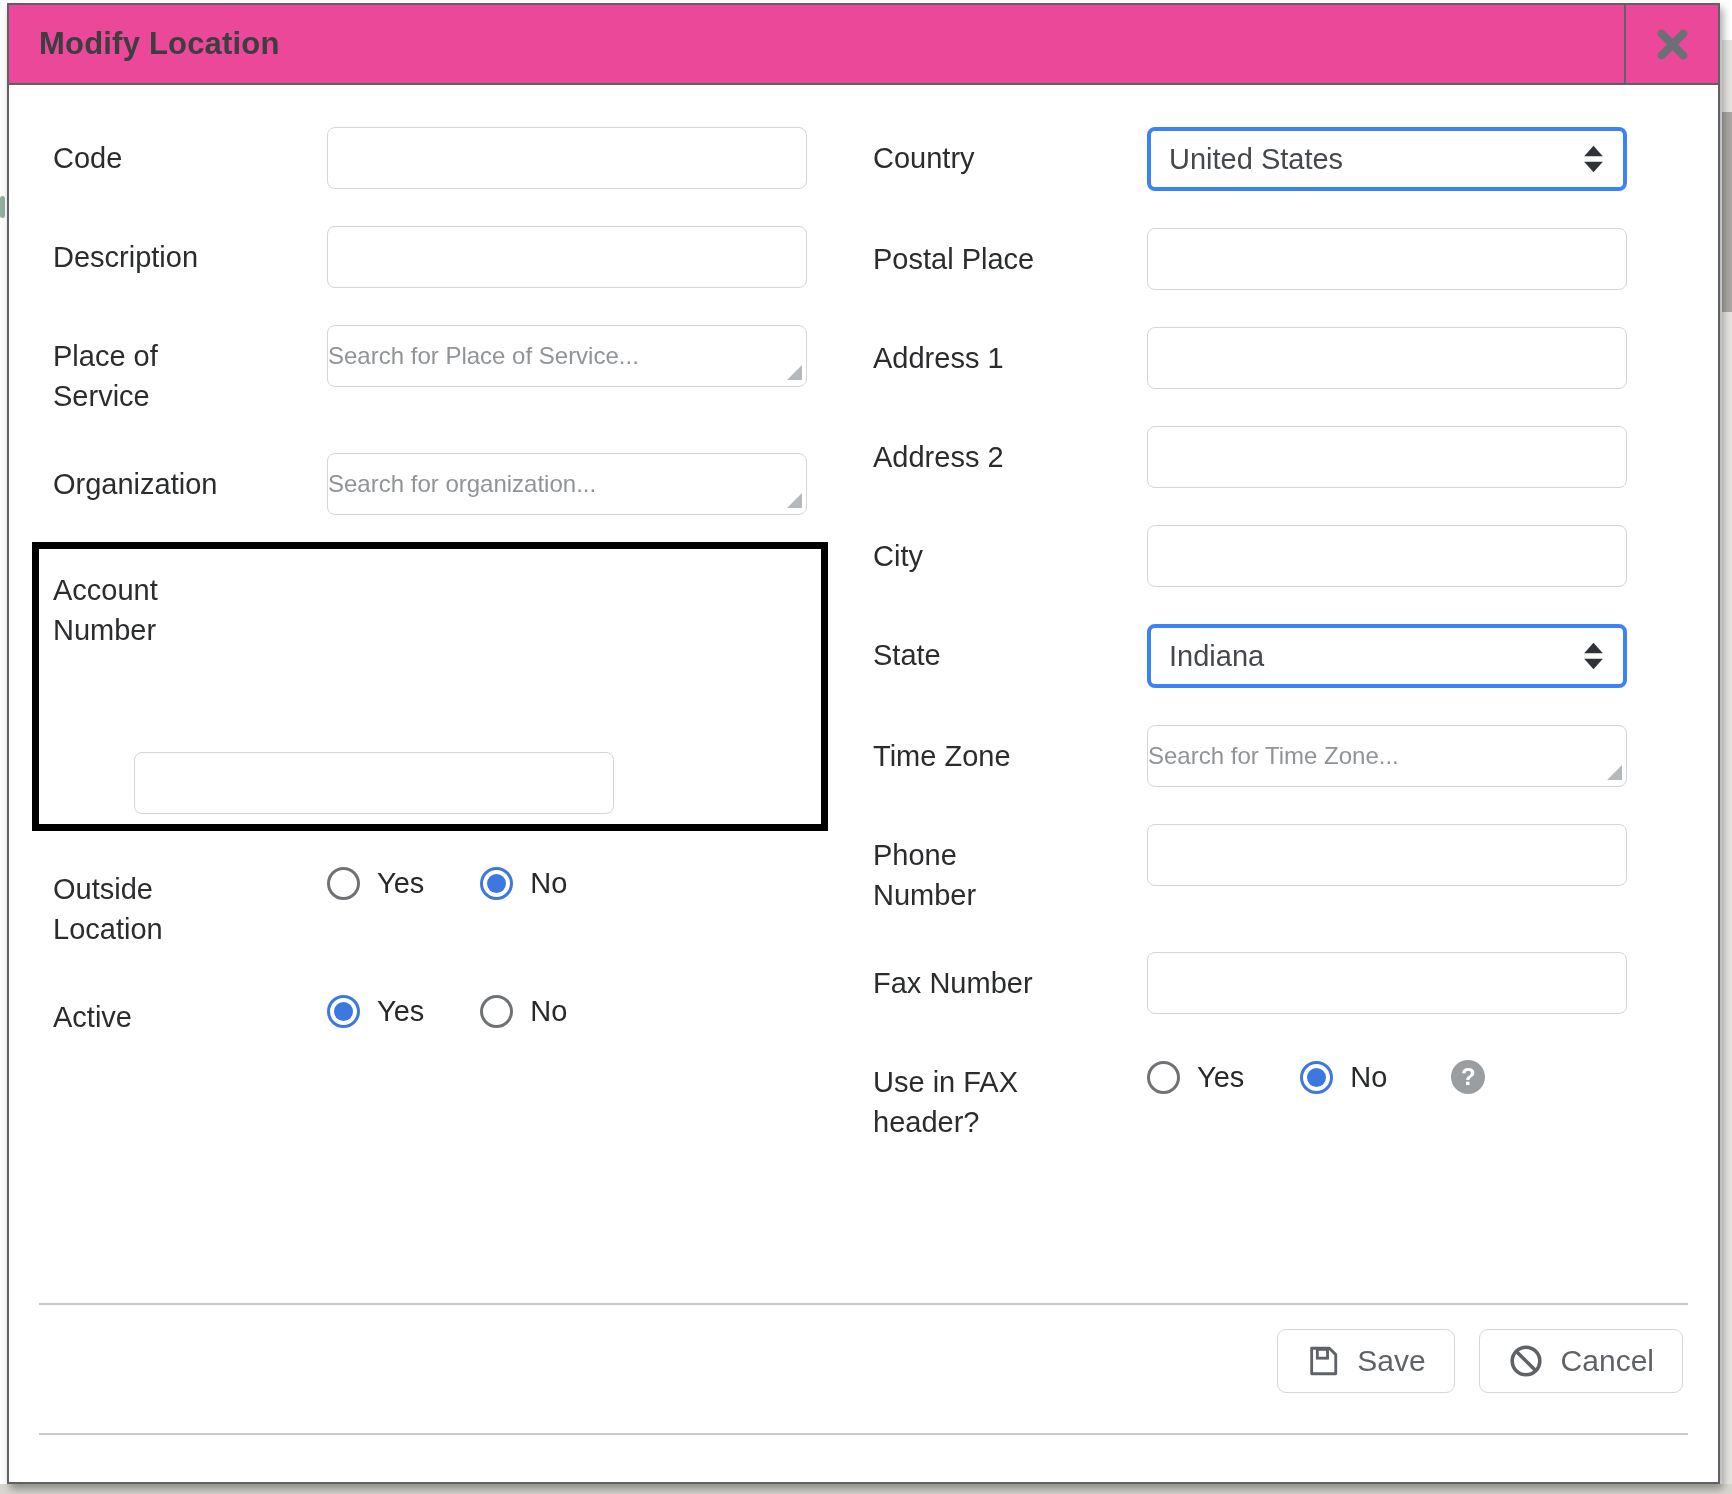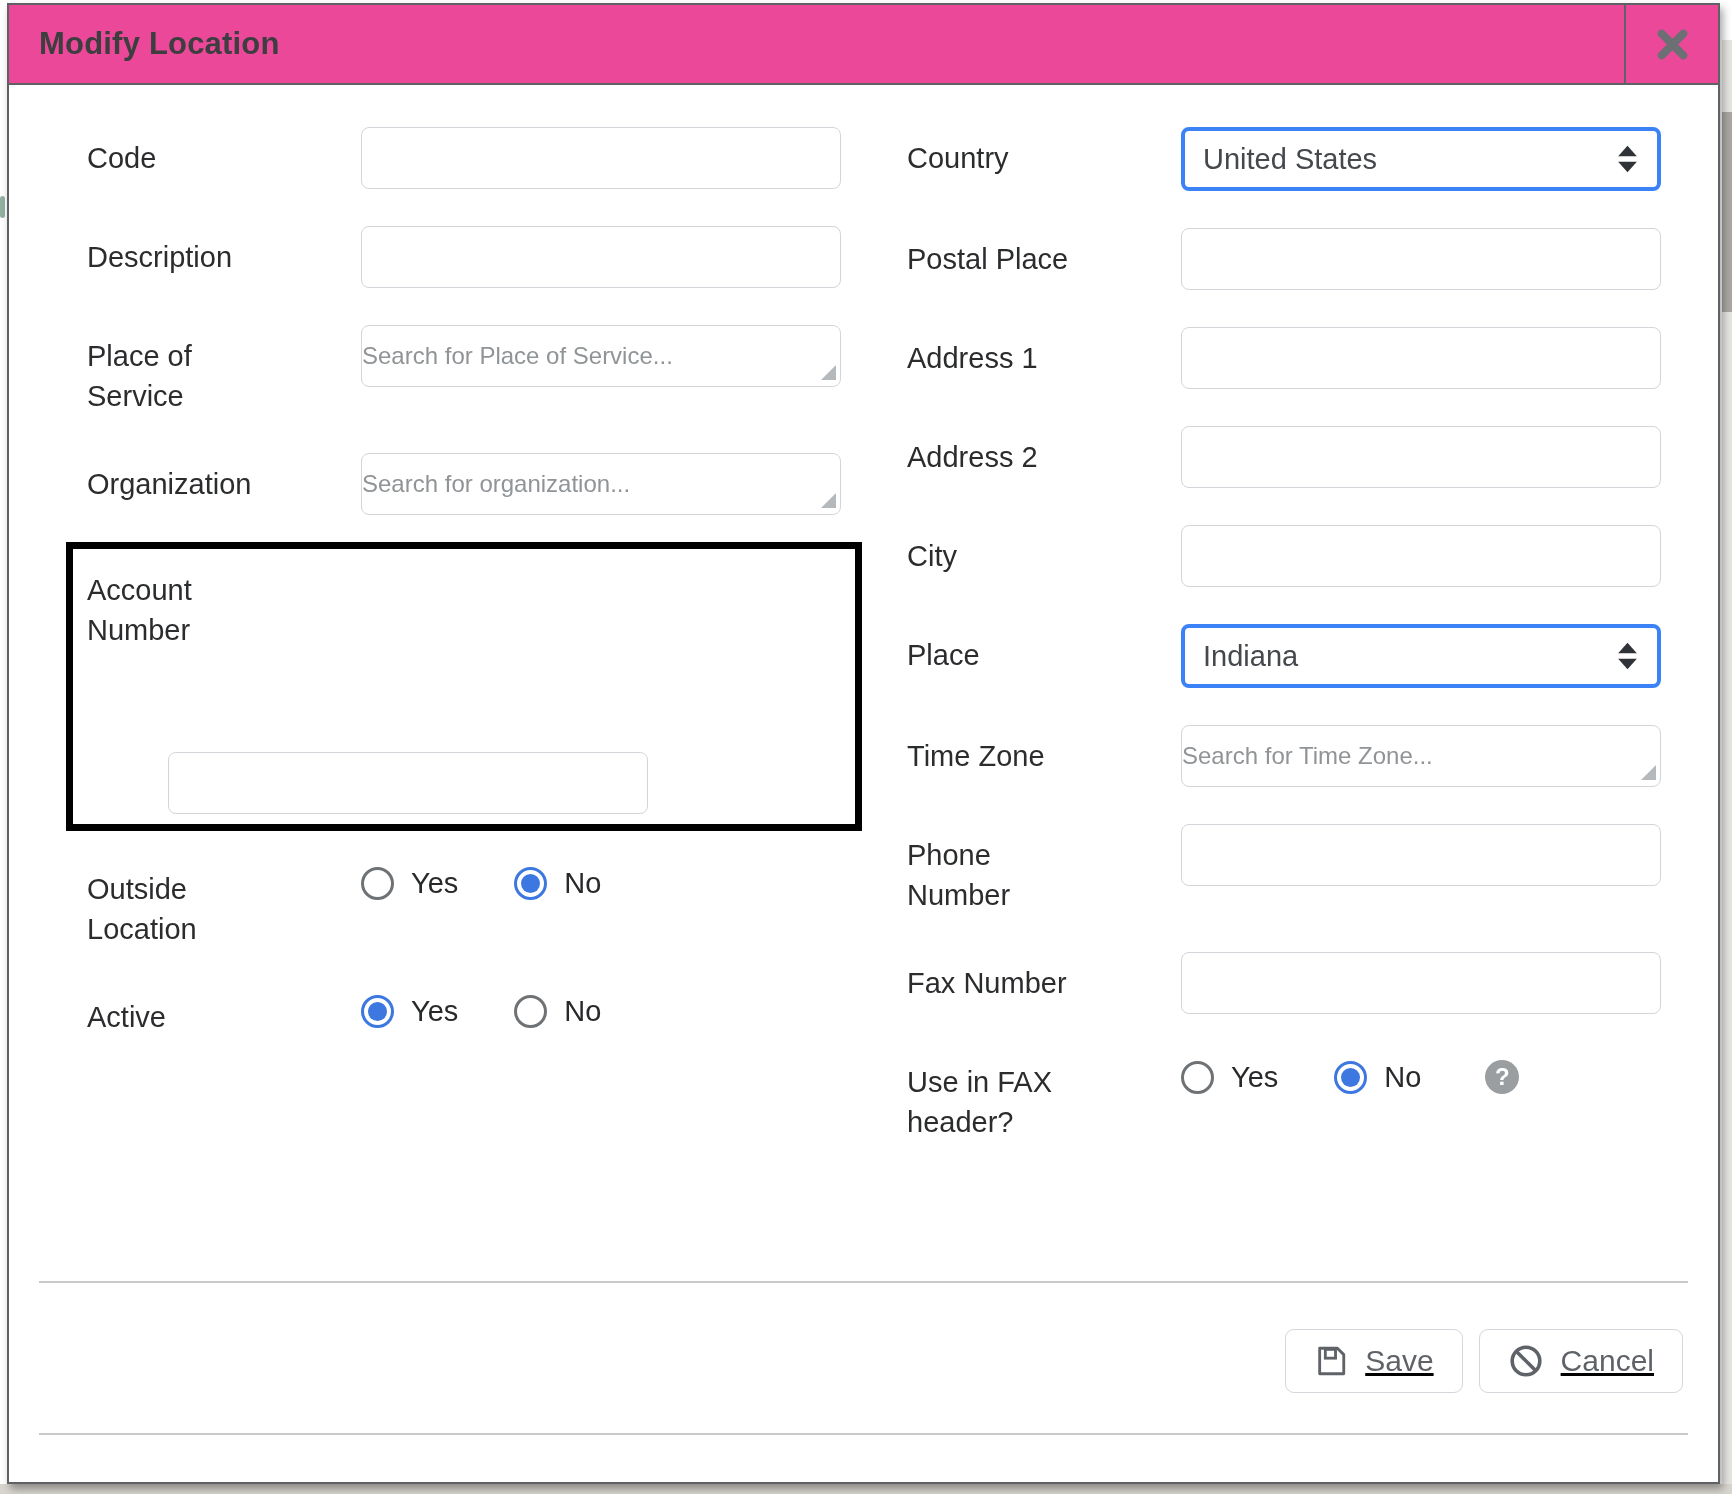--- a/index.html
+++ b/index.html
@@ -24,21 +24,21 @@
     flex:0 0 80px; background:#ec4899; border-bottom:2px solid #5f6165;
     display:flex; align-items:stretch;
   }
   .modal-title { flex:1; display:flex; align-items:center; padding-left:30px;
     font-size:31px; font-weight:bold; color:#3d3e40; letter-spacing:0.2px; }
   .close-btn { width:94px; border-left:2px solid #5f6165; display:flex;
     align-items:center; justify-content:center; cursor:pointer; background:transparent; }
 
   .modal-body { flex:1 1 auto; padding:42px 0 0 44px; display:flex; overflow:hidden; }
   .col { width:754px; flex:0 0 754px; }
-  .col-left { margin-right:66px;margin-left:34px; }
+  .col-left { margin-right:66px; }
 
   .row { display:flex; align-items:flex-start; margin-bottom:37px; }
   .row-label { flex:0 0 193px; width:193px; font-size:29px; color:#2b2c2e;
     line-height:40px; padding-top:11px; }
   .ctrl { margin-left:81px; width:480px; position:relative; }
   input.text {
     width:480px; height:62px; border:1px solid #d2d5d9; border-radius:8px;
     font-size:24px; padding:0 0; color:#737373; outline:none;
     font-family:"Liberation Sans","DejaVu Sans",sans-serif; background:#fff;
   }
@@ -64,21 +64,21 @@
     color:#fff; font-size:24px; font-weight:bold; display:flex; align-items:center;
     justify-content:center; margin-left:8px; cursor:pointer; }
 
   .highlight-box { border:7px solid #000; width:796px; margin:-10px 0 27px -21px;
     padding:10px 0 10px 14px; }
   .highlight-box .row { margin-bottom:0;flex-direction:column; }
 
   .modal-footer { flex:0 0 auto; padding:0 30px; }
   .divider { border-top:2px solid #c9c9c9; height:0; }
   .footer-buttons { display:flex; justify-content:flex-end; align-items:center;
-    gap:16px; padding:46px 5px 40px 0;text-decoration:underline; }
+    gap:24px; padding:24px 5px 40px 0; }
   .btn { display:flex; align-items:center; gap:17px; height:64px; padding:0 28px;
     background:#fff; border:1px solid #d3d6da; border-radius:9px;
     font-size:30px; color:#5f6368; cursor:pointer;
     font-family:"Liberation Sans","DejaVu Sans",sans-serif; }
   .footer-bottom-space { height:47px; }
 
   svg { display:block; }
 </style>
 </head>
 <body>
@@ -198,21 +198,21 @@
           <div class="ctrl"><input class="text" type="text" value="" style=""></div>
         </div>
 
 
         <div class="row">
           <div class="row-label">City</div>
           <div class="ctrl"><input class="text" type="text" value="" style=""></div>
         </div>
 
         <div class="row">
-          <div class="row-label">Place</div>
+          <div class="row-label">State</div>
           <div class="ctrl">
             <div class="select">
               <span>Indiana</span>
               <svg width="27" height="32" viewBox="0 0 20 24">
                 <path d="M10 2 L17 10 H3 Z" fill="#2f3337"></path>
                   <path d="M10 22 L3 14 H17 Z" fill="#2f3337"></path>
               </svg>
             </div>
           </div>
         </div>

